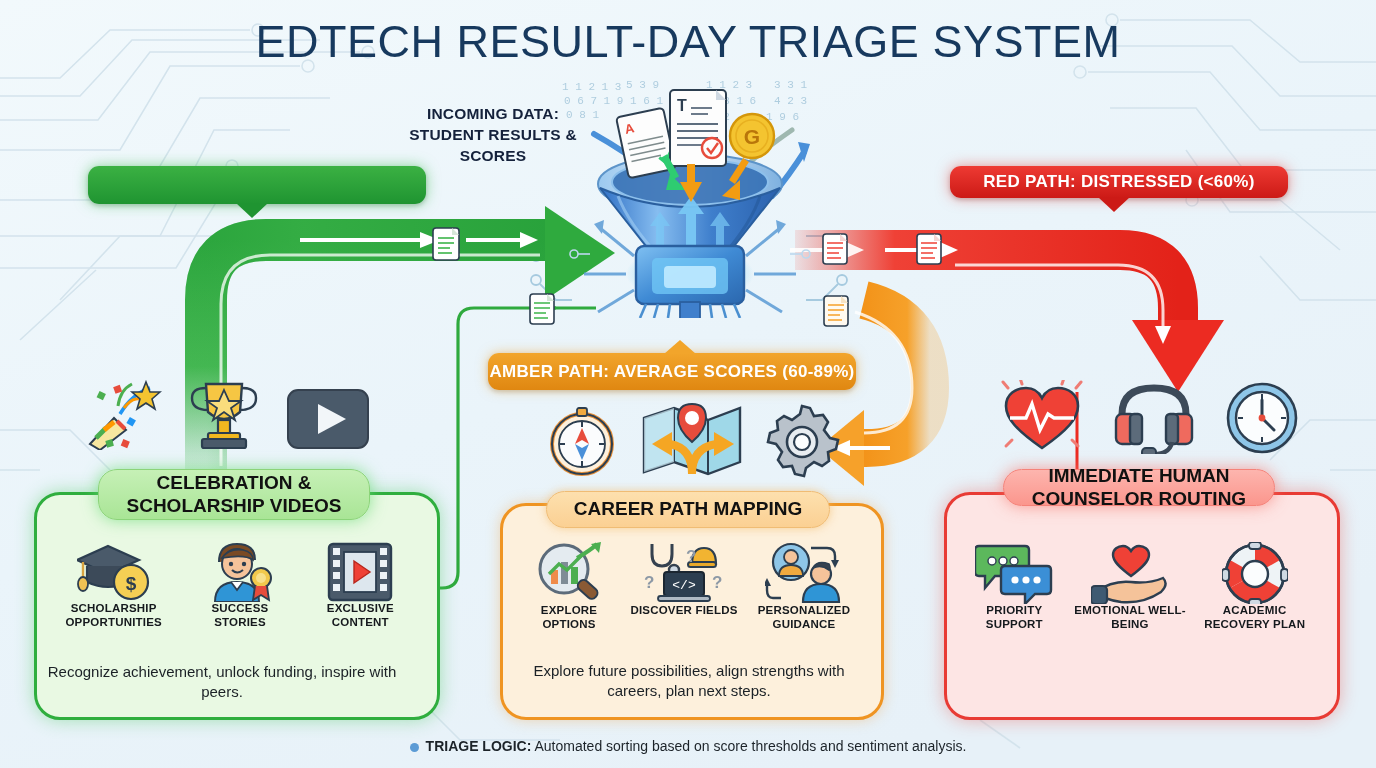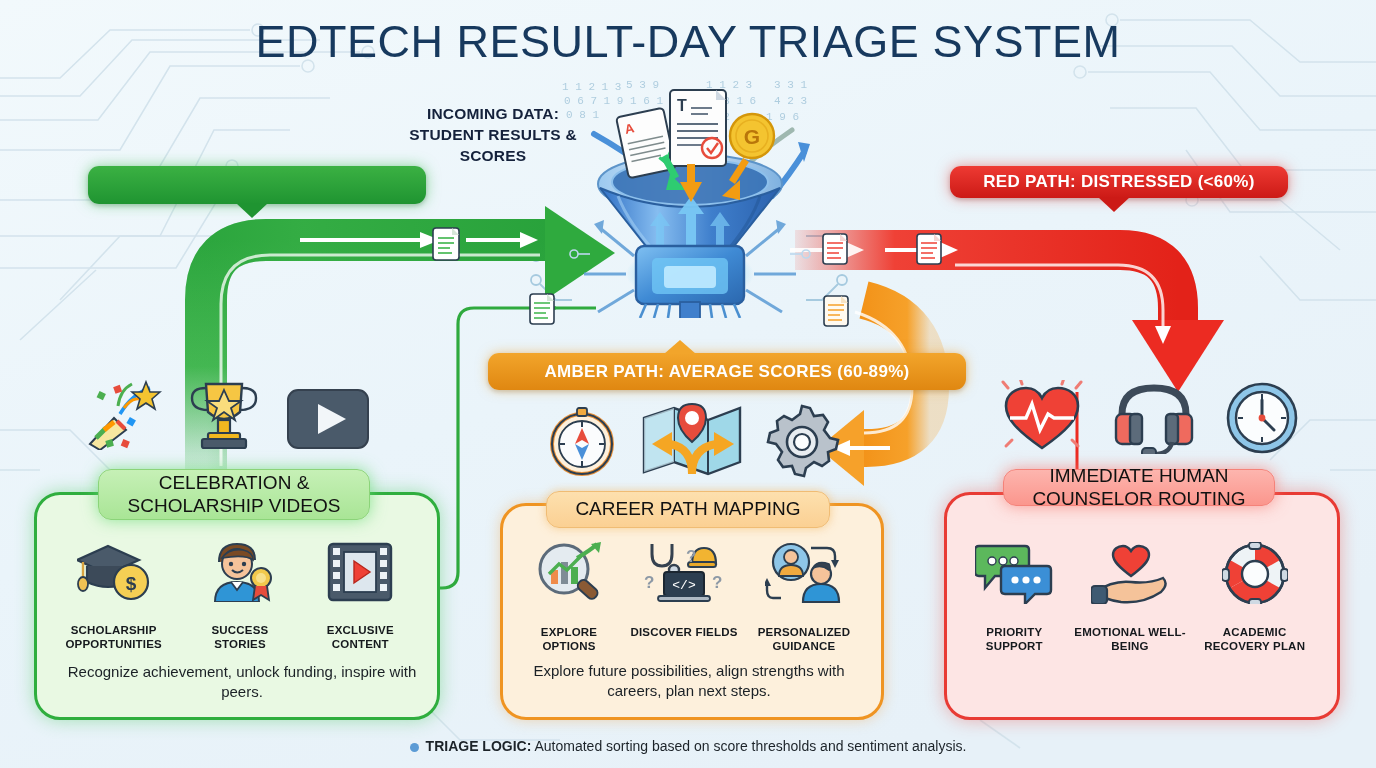--- a/index.html
+++ b/index.html
@@ -51,21 +51,21 @@
     left:950px;top:166px;width:338px;height:32px;font-size:17px;
     background:linear-gradient(180deg,#ee3a33 0%,#cc1a16 100%);
     box-shadow:0 0 14px rgba(235,60,50,.5),0 2px 4px rgba(0,0,0,.18);
   }
   .pill-red .tail{
     left:148px;bottom:-14px;
     border-left:16px solid transparent;border-right:16px solid transparent;
     border-top:15px solid #cc1a16;
   }
   .pill-amber{
-    left:488px;top:353px;width:478px;height:37px;font-size:17px;
+    left:488px;top:353px;width:368px;height:37px;font-size:17px;
     background:linear-gradient(180deg,#f2a52b 0%,#e08711 100%);
     box-shadow:0 0 12px rgba(240,160,40,.5),0 2px 4px rgba(0,0,0,.16);
   }
   .pill-amber .tail{
     left:176px;top:-13px;
     border-left:16px solid transparent;border-right:16px solid transparent;
     border-bottom:14px solid #f2a52b;
   }
 
   
@@ -80,22 +80,22 @@
     background:#fdf0dc;border-color:#ef9422;
     box-shadow:0 0 14px rgba(240,150,40,.35);
   }
   .panel-red{
     left:944px;top:492px;width:390px;height:222px;
     background:#fde5e4;border-color:#e83b34;
     box-shadow:0 0 18px rgba(235,70,60,.4);
   }
 
   .panel-head{
-    position:absolute;z-index:9;border-radius:13px;
-    font-weight:normal;text-align:center;color:#111;
+    position:absolute;z-index:9;border-radius:19px;
+    font-weight:bold;text-align:center;color:#111;
     display:flex;align-items:center;justify-content:center;
     line-height:1.16;padding:8px 14px;box-sizing:border-box;
   }
   .head-green{
     left:98px;top:469px;width:272px;height:51px;font-size:19px;
     background:linear-gradient(180deg,#c6f0b6 0%,#a9e596 100%);
     border:1px solid #8bd479;
     box-shadow:0 0 16px rgba(110,220,120,.75);
   }
   .head-amber{
@@ -108,21 +108,21 @@
     left:1003px;top:469px;width:272px;height:37px;font-size:19px;
     background:linear-gradient(180deg,#fdb5ae 0%,#fb968d 100%);
     border:1px solid #f58279;
     box-shadow:0 0 16px rgba(250,120,110,.7);
   }
 
   .items{position:absolute;display:flex;z-index:5;}
   .item{display:flex;flex-direction:column;align-items:center;}
   .item-art{height:64px;display:flex;align-items:flex-end;justify-content:center;}
   .item-label{
-    margin-top:22px;font-size:11.5px;font-weight:bold;color:#15191d;
+    margin-top:0;font-size:11.5px;font-weight:bold;color:#15191d;
     text-align:center;line-height:1.2;letter-spacing:.2px;
   }
   .caption{
     position:absolute;text-align:center;font-size:15px;color:#1b2126;
     line-height:1.35;z-index:5;
   }
 
   
   .cluster{position:absolute;display:flex;align-items:flex-end;z-index:5;}
 
@@ -631,21 +631,21 @@
             <rect x="53" y="30" width="7" height="7"></rect>
               <rect x="53" y="42" width="7" height="7"></rect>
           </g>
           <rect x="17" y="10" width="32" height="40" fill="#dde7ee" stroke="#2c3e50" stroke-width="1.8"></rect>
           <polygon points="27,19 43,30 27,41" fill="#ef4136" stroke="#b8271d" stroke-width="1.4"></polygon>
         </svg>
       </div>
       <div class="item-label">EXCLUSIVE CONTENT</div>
     </div>
   </div>
-  <div class="caption" style="left:56px;top:662px;width:372px;">Recognize achievement, unlock funding, inspire with peers.</div>
+  <div class="caption" style="left:36px;top:662px;width:372px;">Recognize achievement, unlock funding, inspire with peers.</div>
 
   <div class="items" style="left:512px;top:540px;width:354px;justify-content:space-around;">
     <div class="item" style="width:110px">
       <div class="item-art">
         <svg width="72" height="62" viewBox="0 0 72 62">
           <circle cx="31" cy="27" r="24" fill="#e4ebf0" stroke="#5c6b7a" stroke-width="3"></circle>
           <rect x="18" y="28" width="7" height="14" fill="#ef8b4a"></rect>
           <rect x="28" y="20" width="7" height="22" fill="#7f8c96"></rect>
           <rect x="38" y="25" width="7" height="17" fill="#4caf50"></rect>
           <path d="M16 32 L26 22 L34 28 L48 14" stroke="#4caf50" stroke-width="3.4" fill="none"></path>

